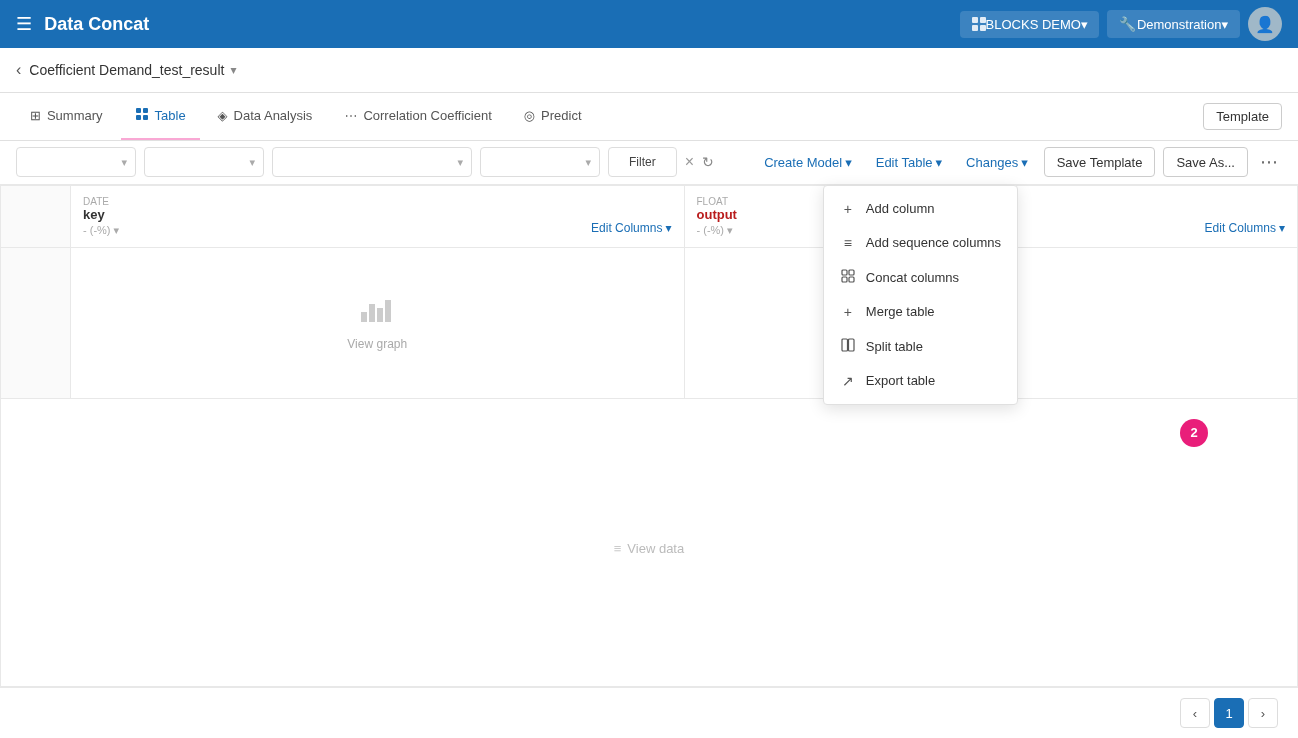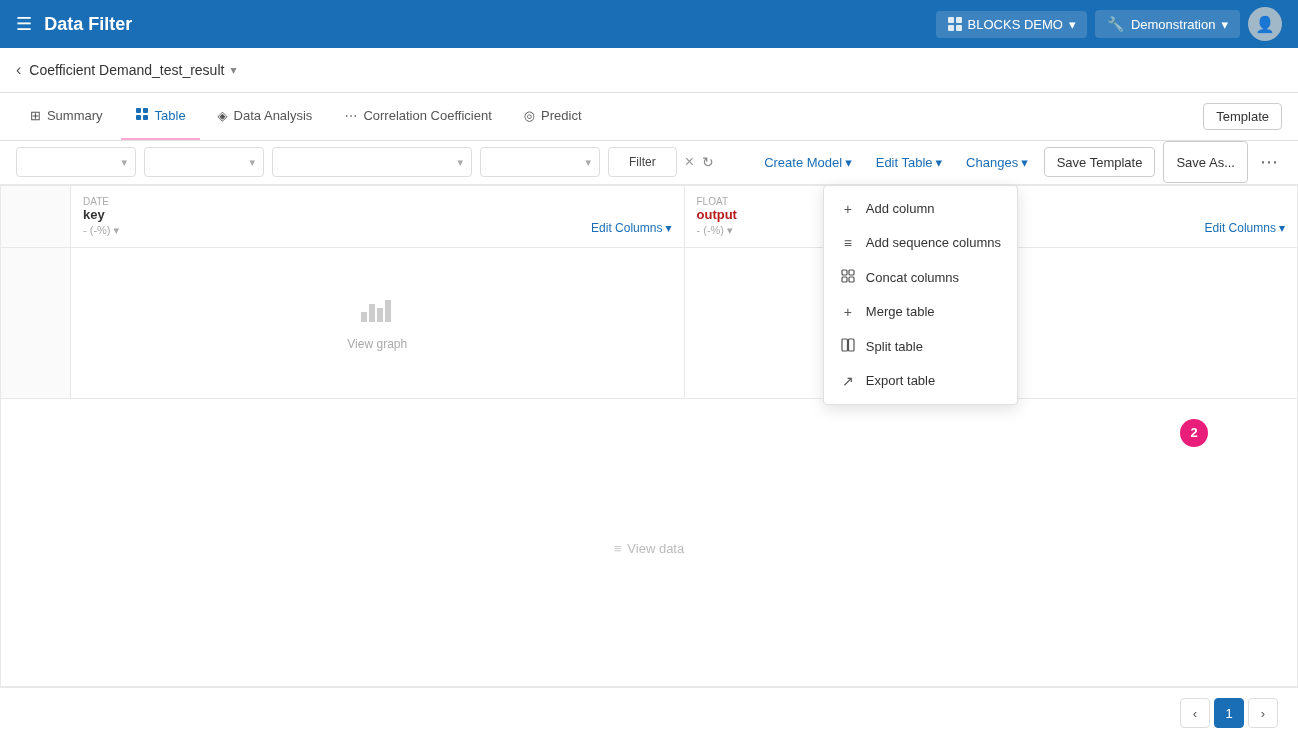--- a/index.html
+++ b/index.html
@@ -20,21 +20,21 @@
     .header-right { display: flex; align-items: center; gap: 8px; }
     .header-btn {
       background: rgba(255,255,255,0.15);
       border: none;
       border-radius: 4px;
       color: white;
       padding: 6px 12px;
       cursor: pointer;
       display: flex;
       align-items: center;
-      gap: 6px;
+      gap: 0;
       font-size: 13px;
     }
     .avatar {
       width: 34px;
       height: 34px;
       border-radius: 50%;
       background: #a0b8c8;
       display: flex;
       align-items: center;
       justify-content: center;
@@ -154,21 +154,21 @@
       height: 30px;
     }
     .save-as-btn {
       border: 1px solid #ccc;
       background: white;
       border-radius: 4px;
       padding: 4px 12px;
       cursor: pointer;
       font-size: 13px;
       color: #333;
-      height: 42px;
+      height: 30px;
     }
     .more-btn { background: none; border: none; cursor: pointer; color: #666; font-size: 18px; padding: 0 4px; }
     .edit-columns-btn {
       float: right;
       color: #1a6eb5;
       background: none;
       border: none;
       cursor: pointer;
       font-size: 12px;
       display: flex;
@@ -297,21 +297,21 @@
     }
   </style>
 </head>
 <body>
 
 <div class="page-full">
 
   <div class="header">
     <div class="header-left">
       <span class="menu-icon">☰</span>
-      <span class="header-title">Data Filter</span>
+      <span class="header-title">Data Concat</span>
     </div>
     <div class="header-right">
       <button class="header-btn">
         <span style="display:inline-flex;gap:2px;align-items:center;">
           <span style="display:grid;grid-template-columns:1fr 1fr;gap:2px;width:14px;height:14px;">
             <span style="background:rgba(255,255,255,0.85);border-radius:1px;width:6px;height:6px;"></span>
             <span style="background:rgba(255,255,255,0.85);border-radius:1px;width:6px;height:6px;"></span>
             <span style="background:rgba(255,255,255,0.85);border-radius:1px;width:6px;height:6px;"></span>
             <span style="background:rgba(255,255,255,0.85);border-radius:1px;width:6px;height:6px;"></span>
           </span>

